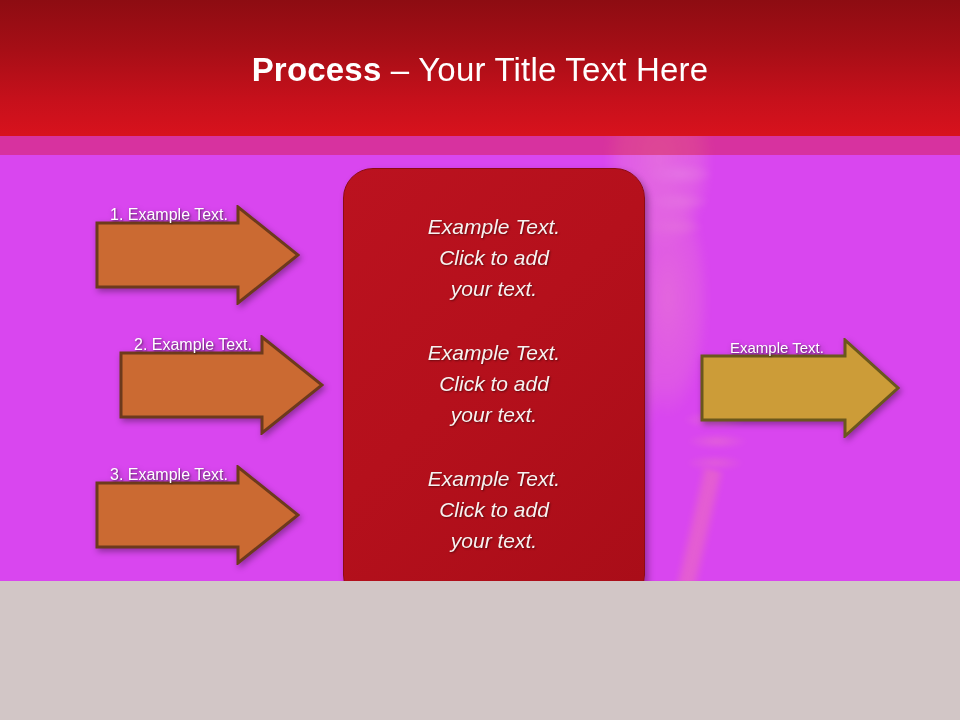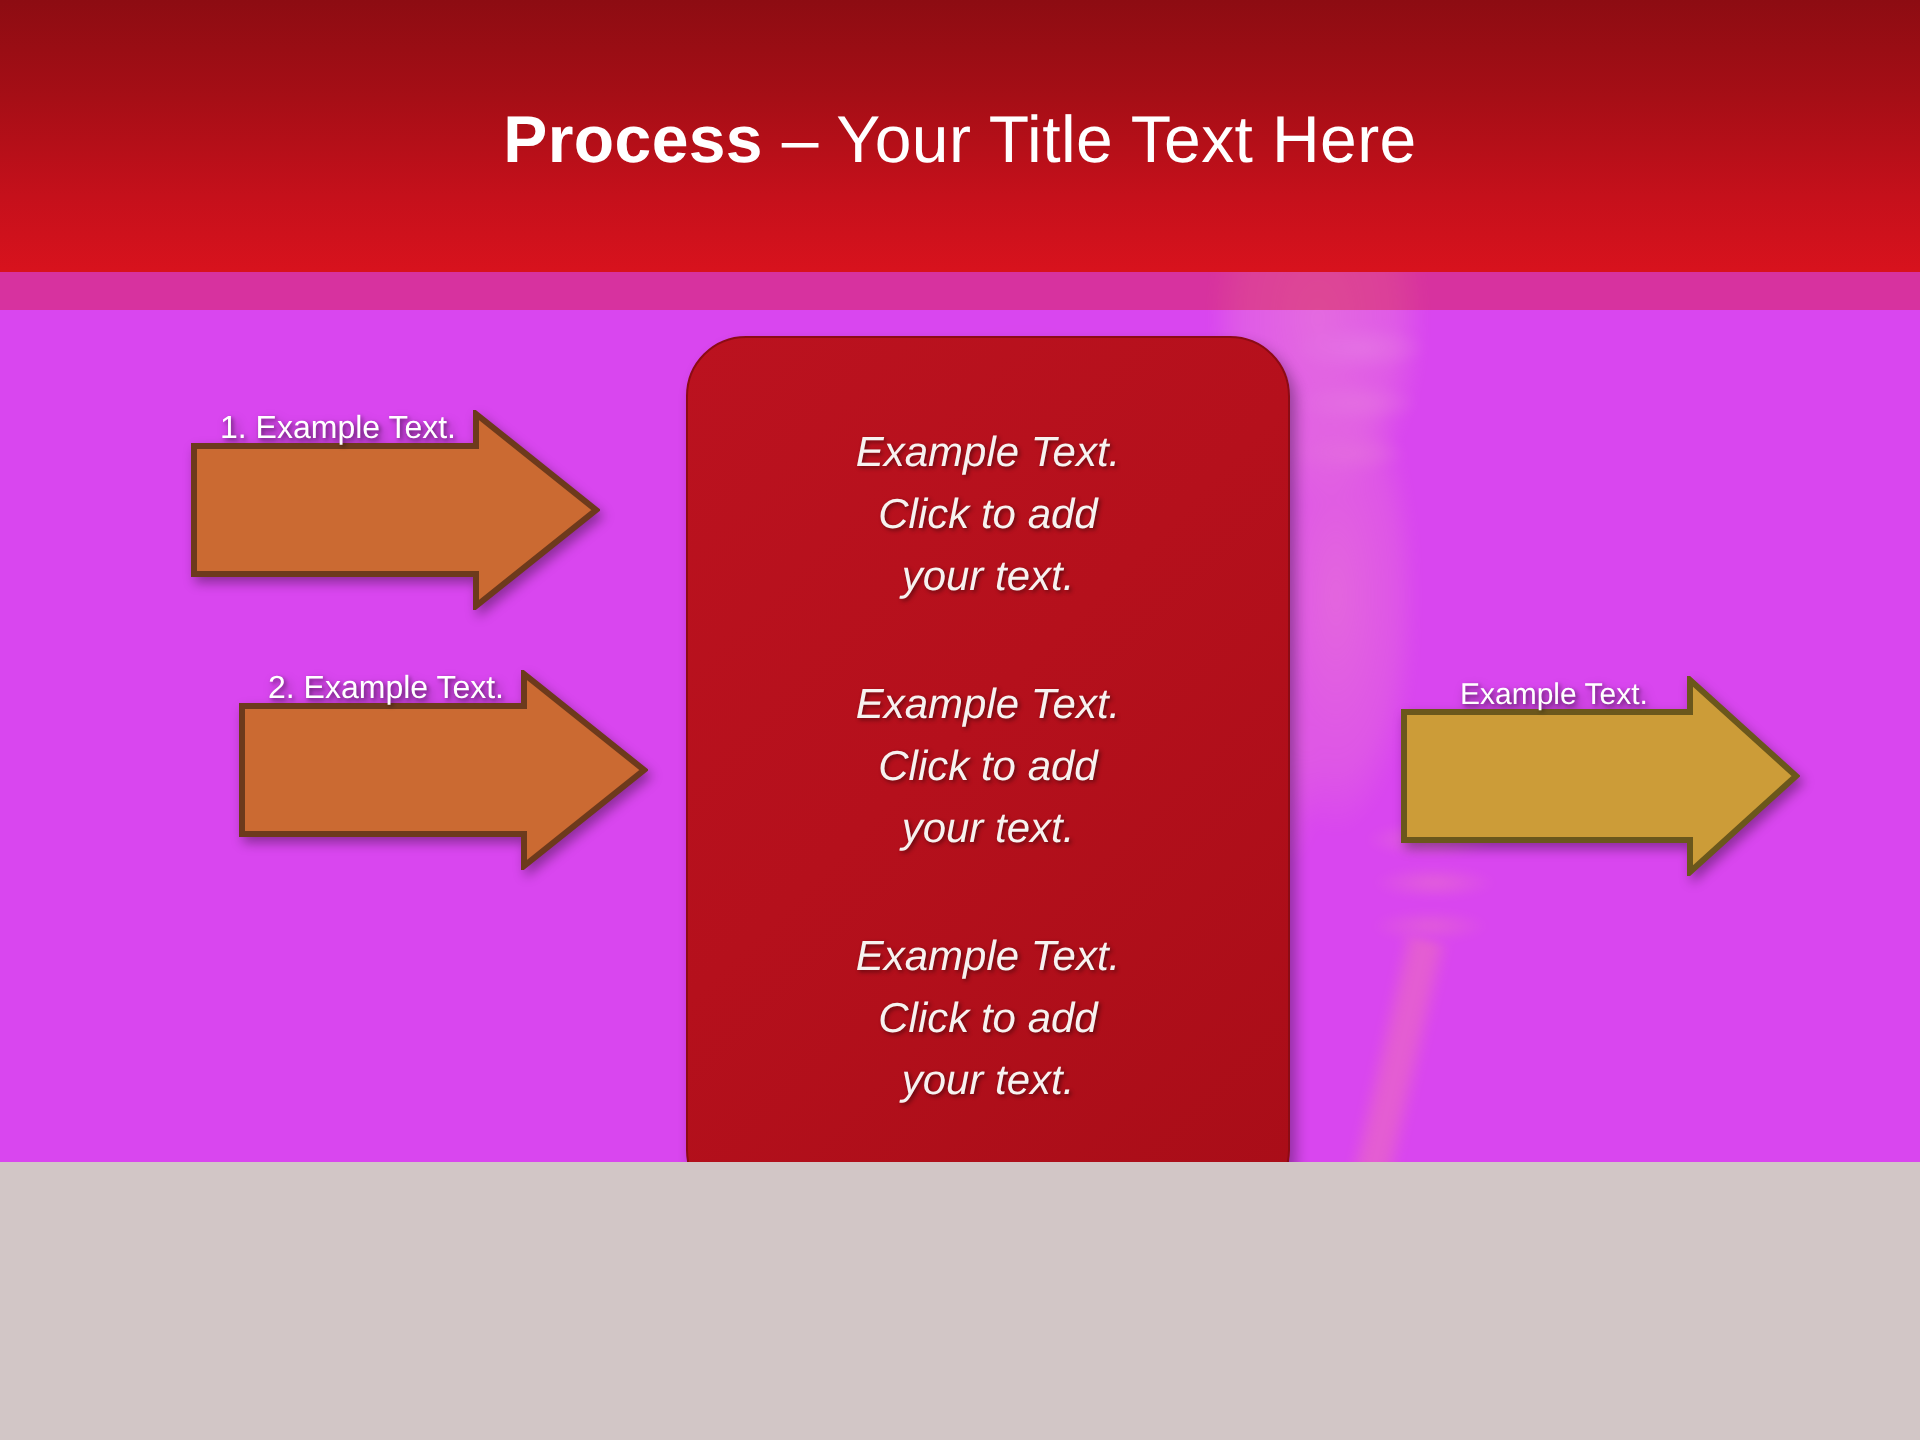--- a/index.html
+++ b/index.html
@@ -164,20 +164,26 @@
     <span class="label">1. Example Text.</span>
   </div>
 
   <div class="arrow arrow-orange-2">
     <svg class="shape" viewBox="0 0 205 100" preserveAspectRatio="none">
       <polygon points="2,18 143,18 143,2 203,50 143,98 143,82 2,82" fill="#cb6a32" stroke="#6d3a1c" stroke-width="3" stroke-linejoin="miter"></polygon>
     </svg>
     <span class="label">2. Example Text.</span>
   </div>
 
+  <div class="arrow arrow-orange-3">
+    <svg class="shape" viewBox="0 0 205 100" preserveAspectRatio="none">
+      <polygon points="2,18 143,18 143,2 203,50 143,98 143,82 2,82" fill="#cb6a32" stroke="#6d3a1c" stroke-width="3" stroke-linejoin="miter"></polygon>
+    </svg>
+    <span class="label">3. Example Text.</span>
+  </div>
 
   <div class="center-panel">
     <div class="panel-block">
       <span class="pl">Example Text.</span>
       <span class="pl">Click  to add</span>
       <span class="pl">your text.</span>
     </div>
     <div class="panel-block">
       <span class="pl">Example Text.</span>
       <span class="pl">Click  to add</span>

